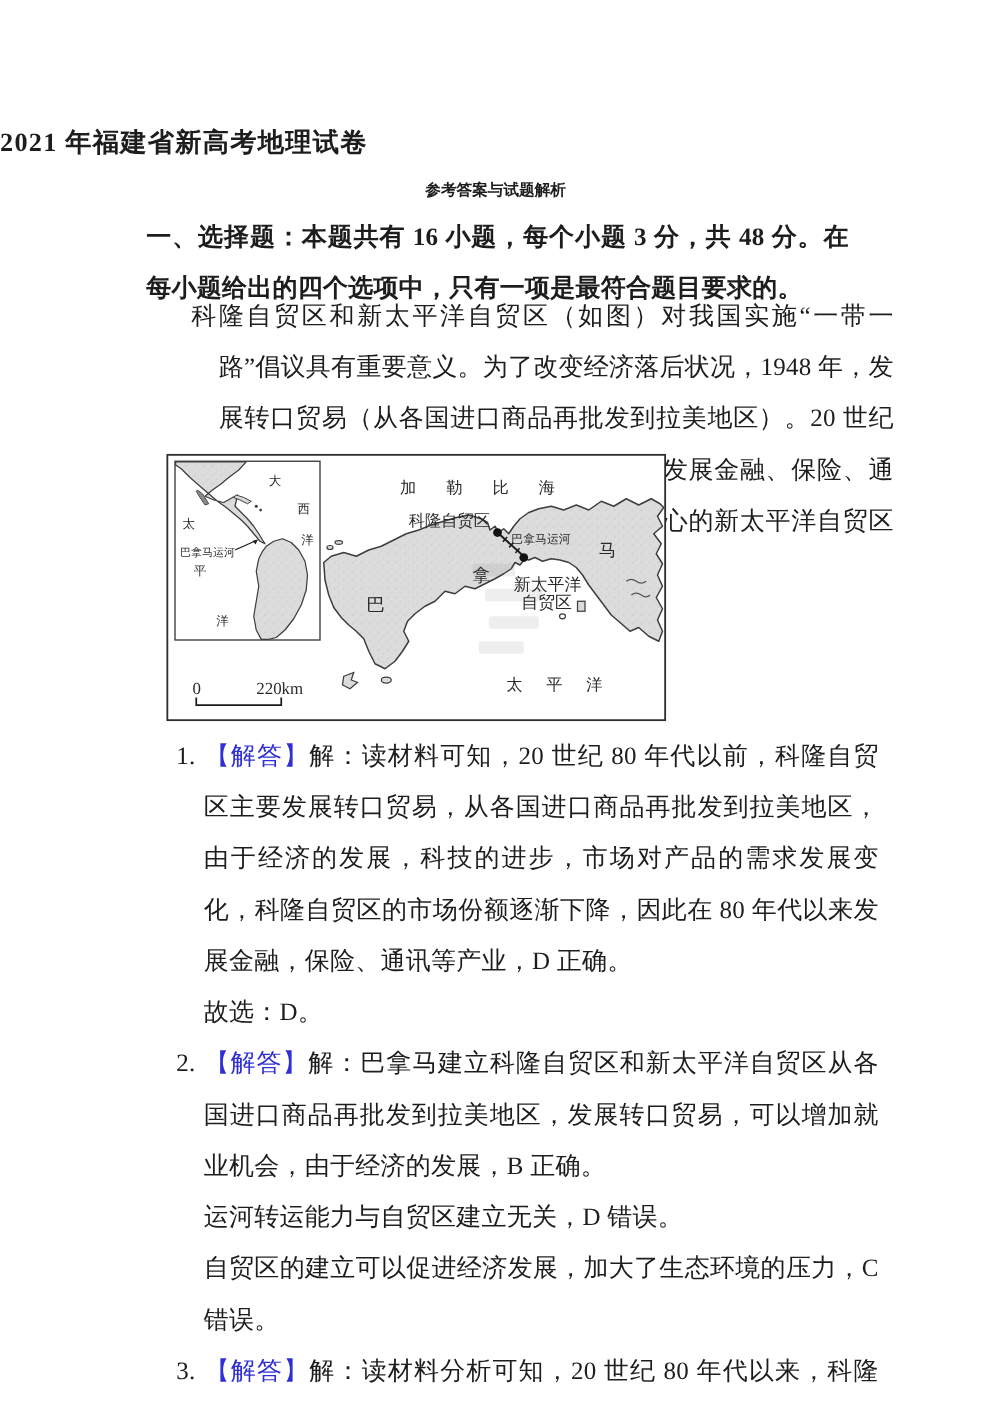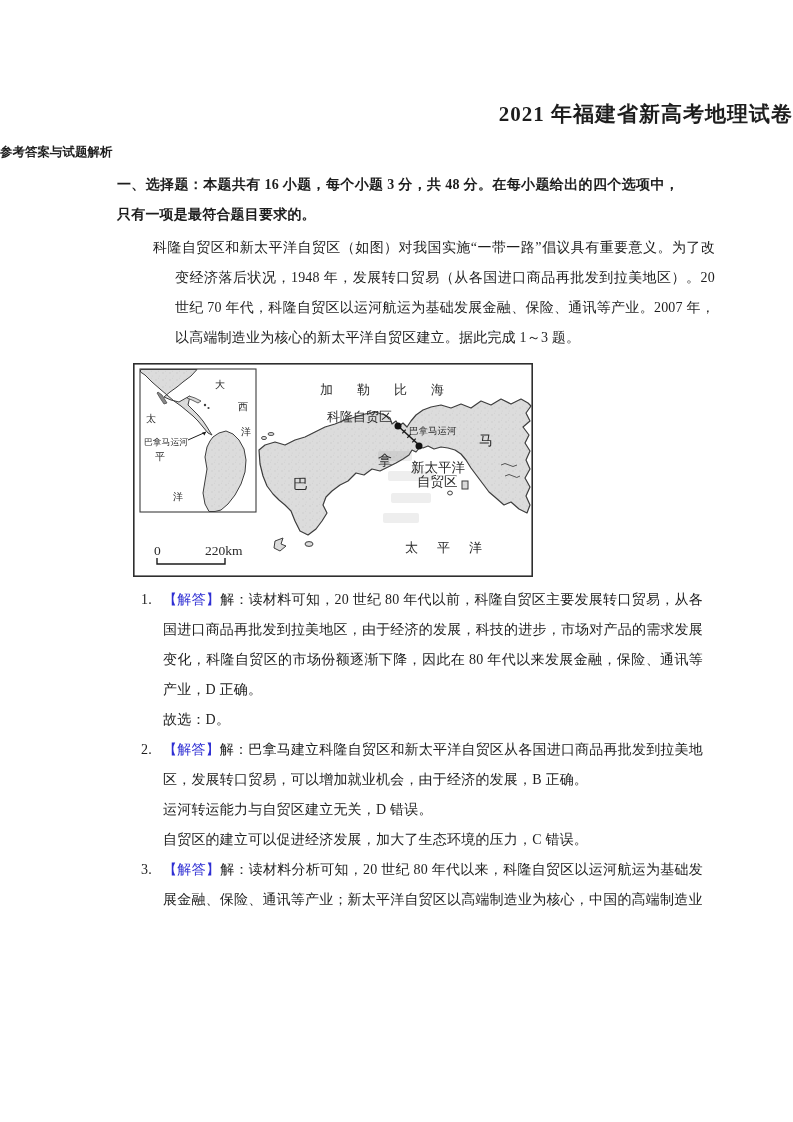--- a/index.html
+++ b/index.html
@@ -2,30 +2,30 @@
 <html><head>
 <meta charset="utf-8">
 <style>
   html,body{margin:0;padding:0;}
   body{
     width:793px;height:1122px;background:#ffffff;position:relative;
     font-family:"Liberation Serif","DejaVu Serif",serif;color:#1d1d1d;
     overflow:hidden;
   }
   .title{
-    position:absolute;top:100px;left:0;width:793px;text-align:right;
+    position:absolute;top:100px;left:0;width:793px;text-align:left;
     font-size:21px;font-weight:bold;letter-spacing:1px;
   }
   .subtitle{
-    position:absolute;top:144px;left:0;width:793px;text-align:left;
+    position:absolute;top:144px;left:0;width:793px;text-align:center;
     font-size:12.5px;font-weight:bold;
   }
   .block{
     position:absolute;left:117px;width:562px;box-sizing:border-box;
-    font-size:14px;line-height:30px;text-align:justify;
+    font-size:20px;line-height:41px;text-align:justify;
     letter-spacing:0.2px;
   }
   .heading{top:170px;font-weight:bold;}
   .intro{top:233px;padding-left:22px;text-indent:-22px;margin-left:36px;}
   .answers{top:585px;margin-left:24px;}
   .answer{padding-left:22px;}
   .answer p{margin:0;}
   .answer .lead{text-indent:-22px;}
   .num{display:inline-block;width:22px;text-indent:0;}
   .tag{font-weight:normal;}

